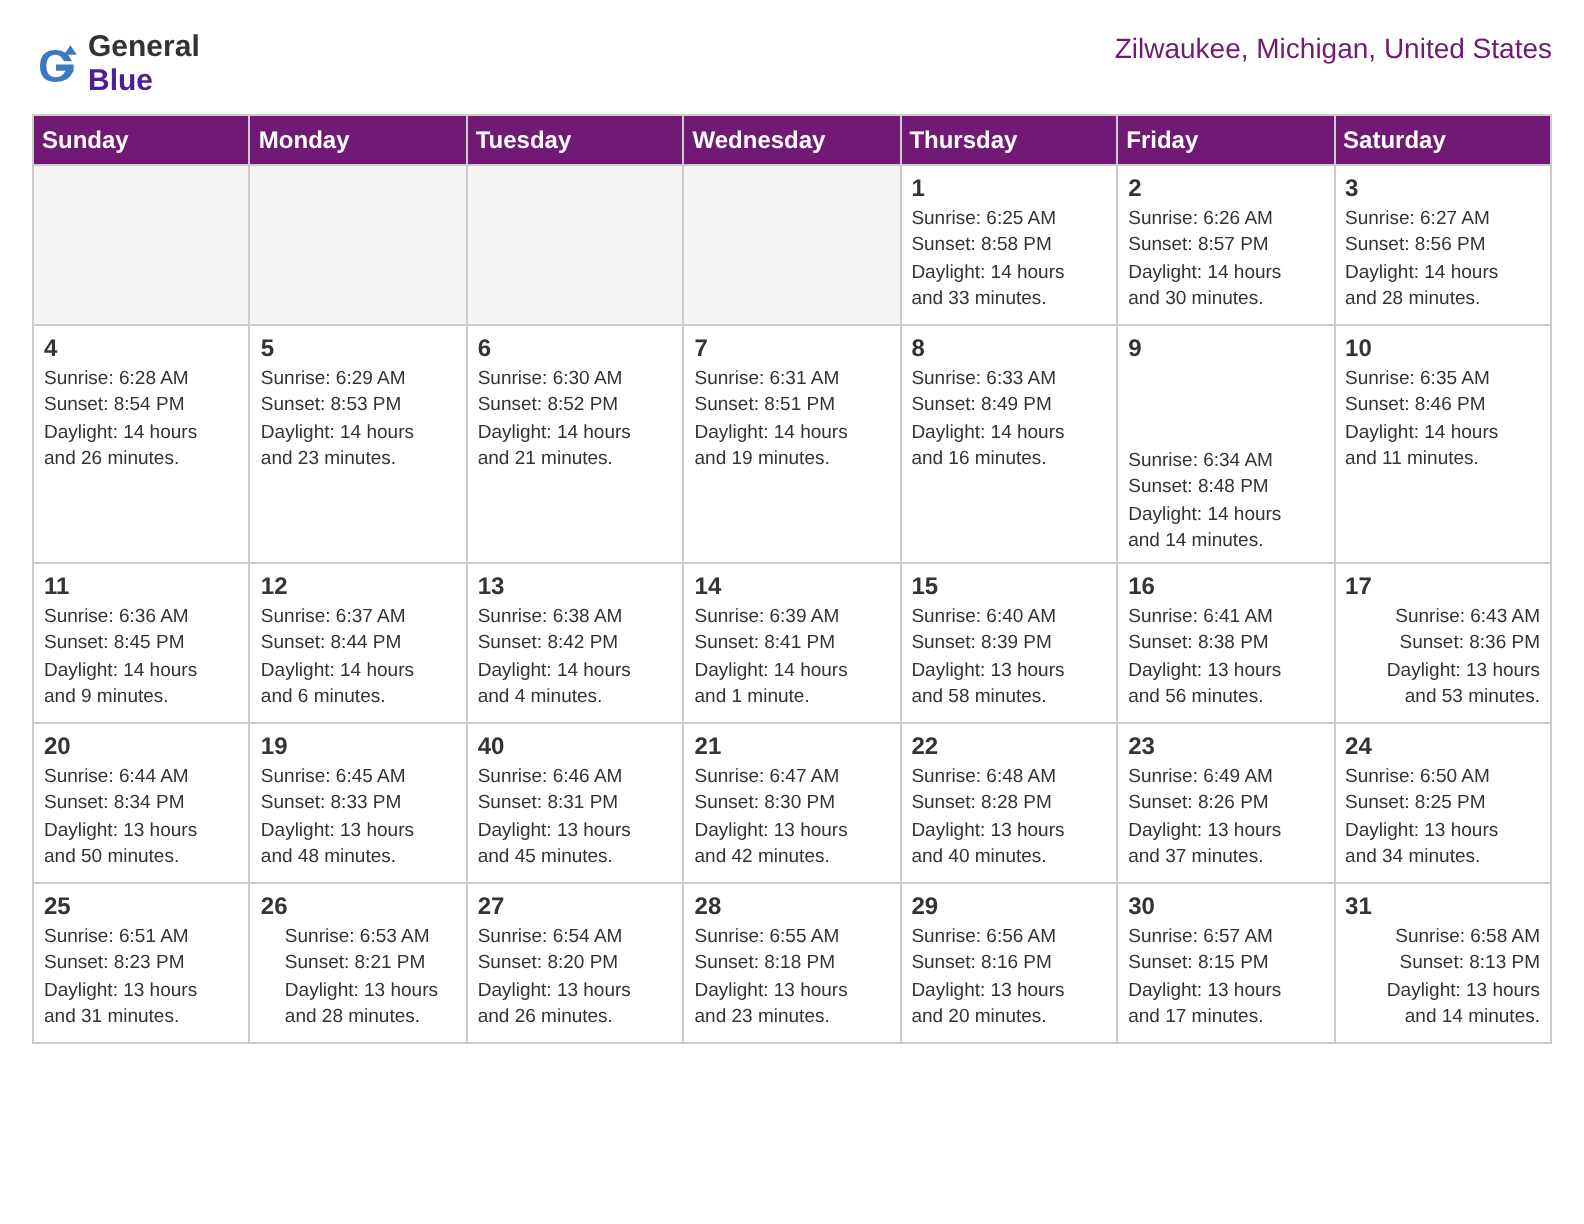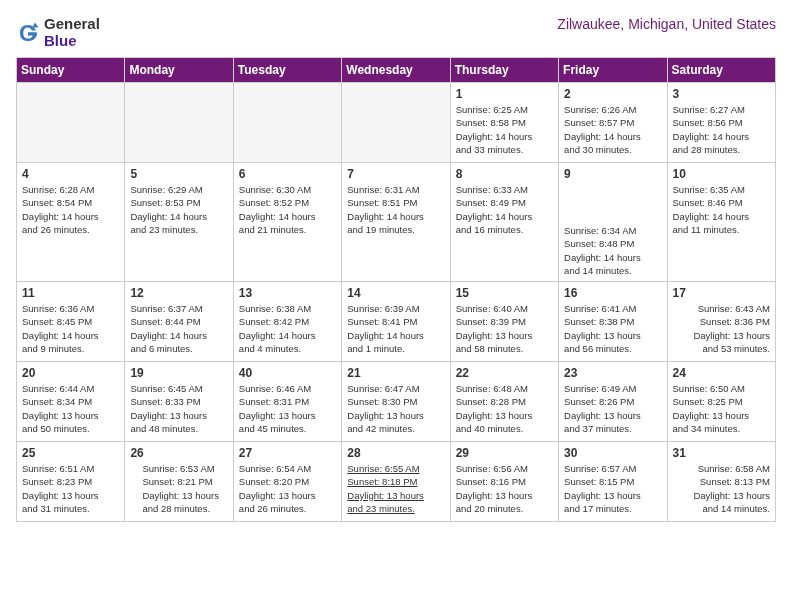--- a/index.html
+++ b/index.html
@@ -319,21 +319,21 @@
         </td>
         <td>
           <span class="day-num">27</span>
           <div class="day-info" style="white-space: pre-line;">Sunrise: 6:54 AM
 Sunset: 8:20 PM
 Daylight: 13 hours
 and 26 minutes.</div>
         </td>
         <td>
           <span class="day-num">28</span>
-          <div class="day-info" style="white-space: pre-line; text-decoration: underline;">Sunrise: 6:55 AM
+          <div class="day-info" style="white-space: pre-line;">Sunrise: 6:55 AM
 Sunset: 8:18 PM
 Daylight: 13 hours
 and 23 minutes.</div>
         </td>
         <td>
           <span class="day-num">29</span>
           <div class="day-info" style="white-space: pre-line;">Sunrise: 6:56 AM
 Sunset: 8:16 PM
 Daylight: 13 hours
 and 20 minutes.</div>

